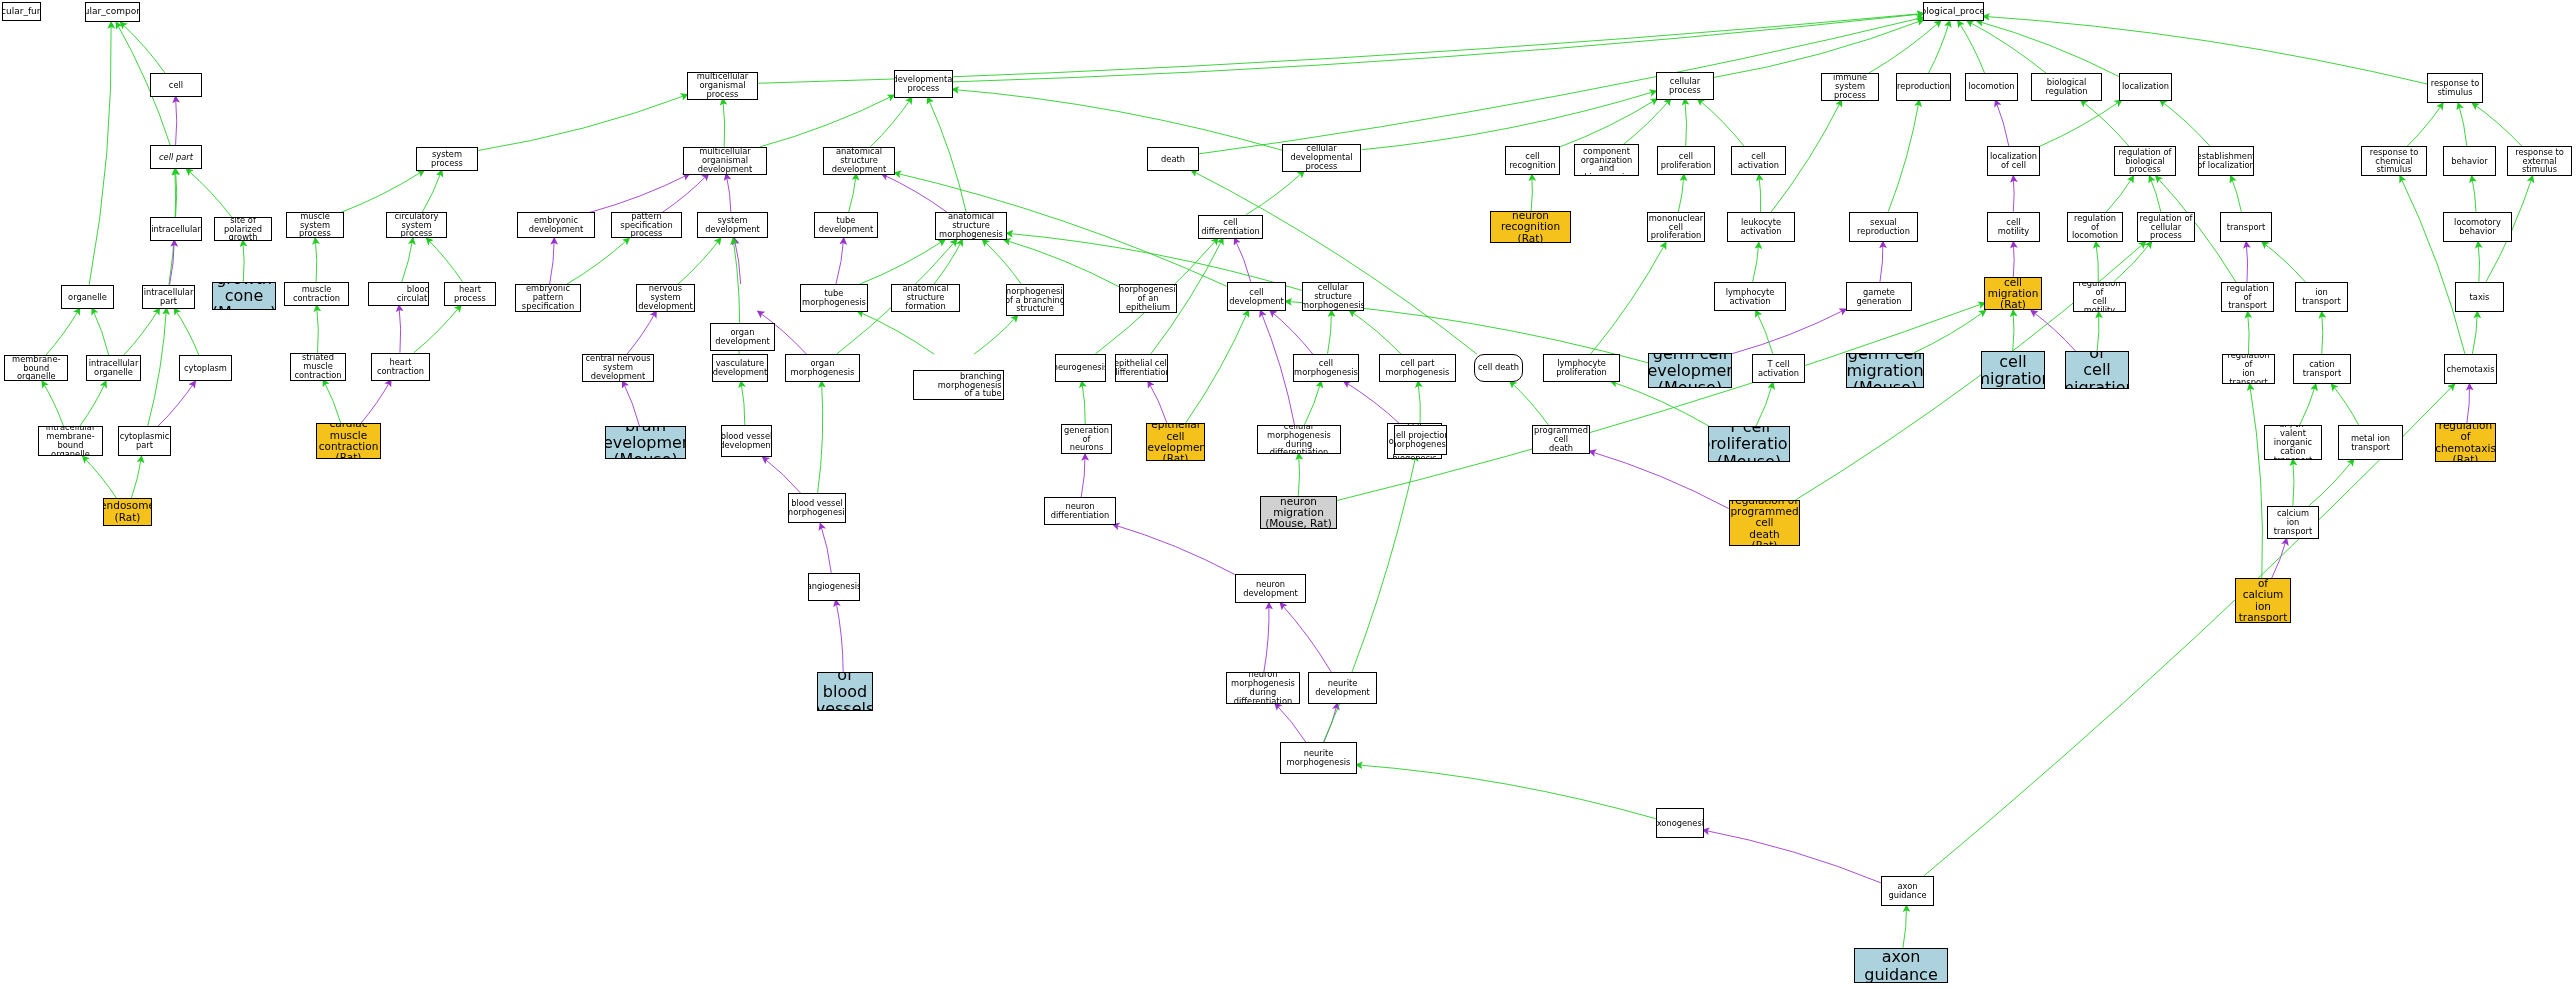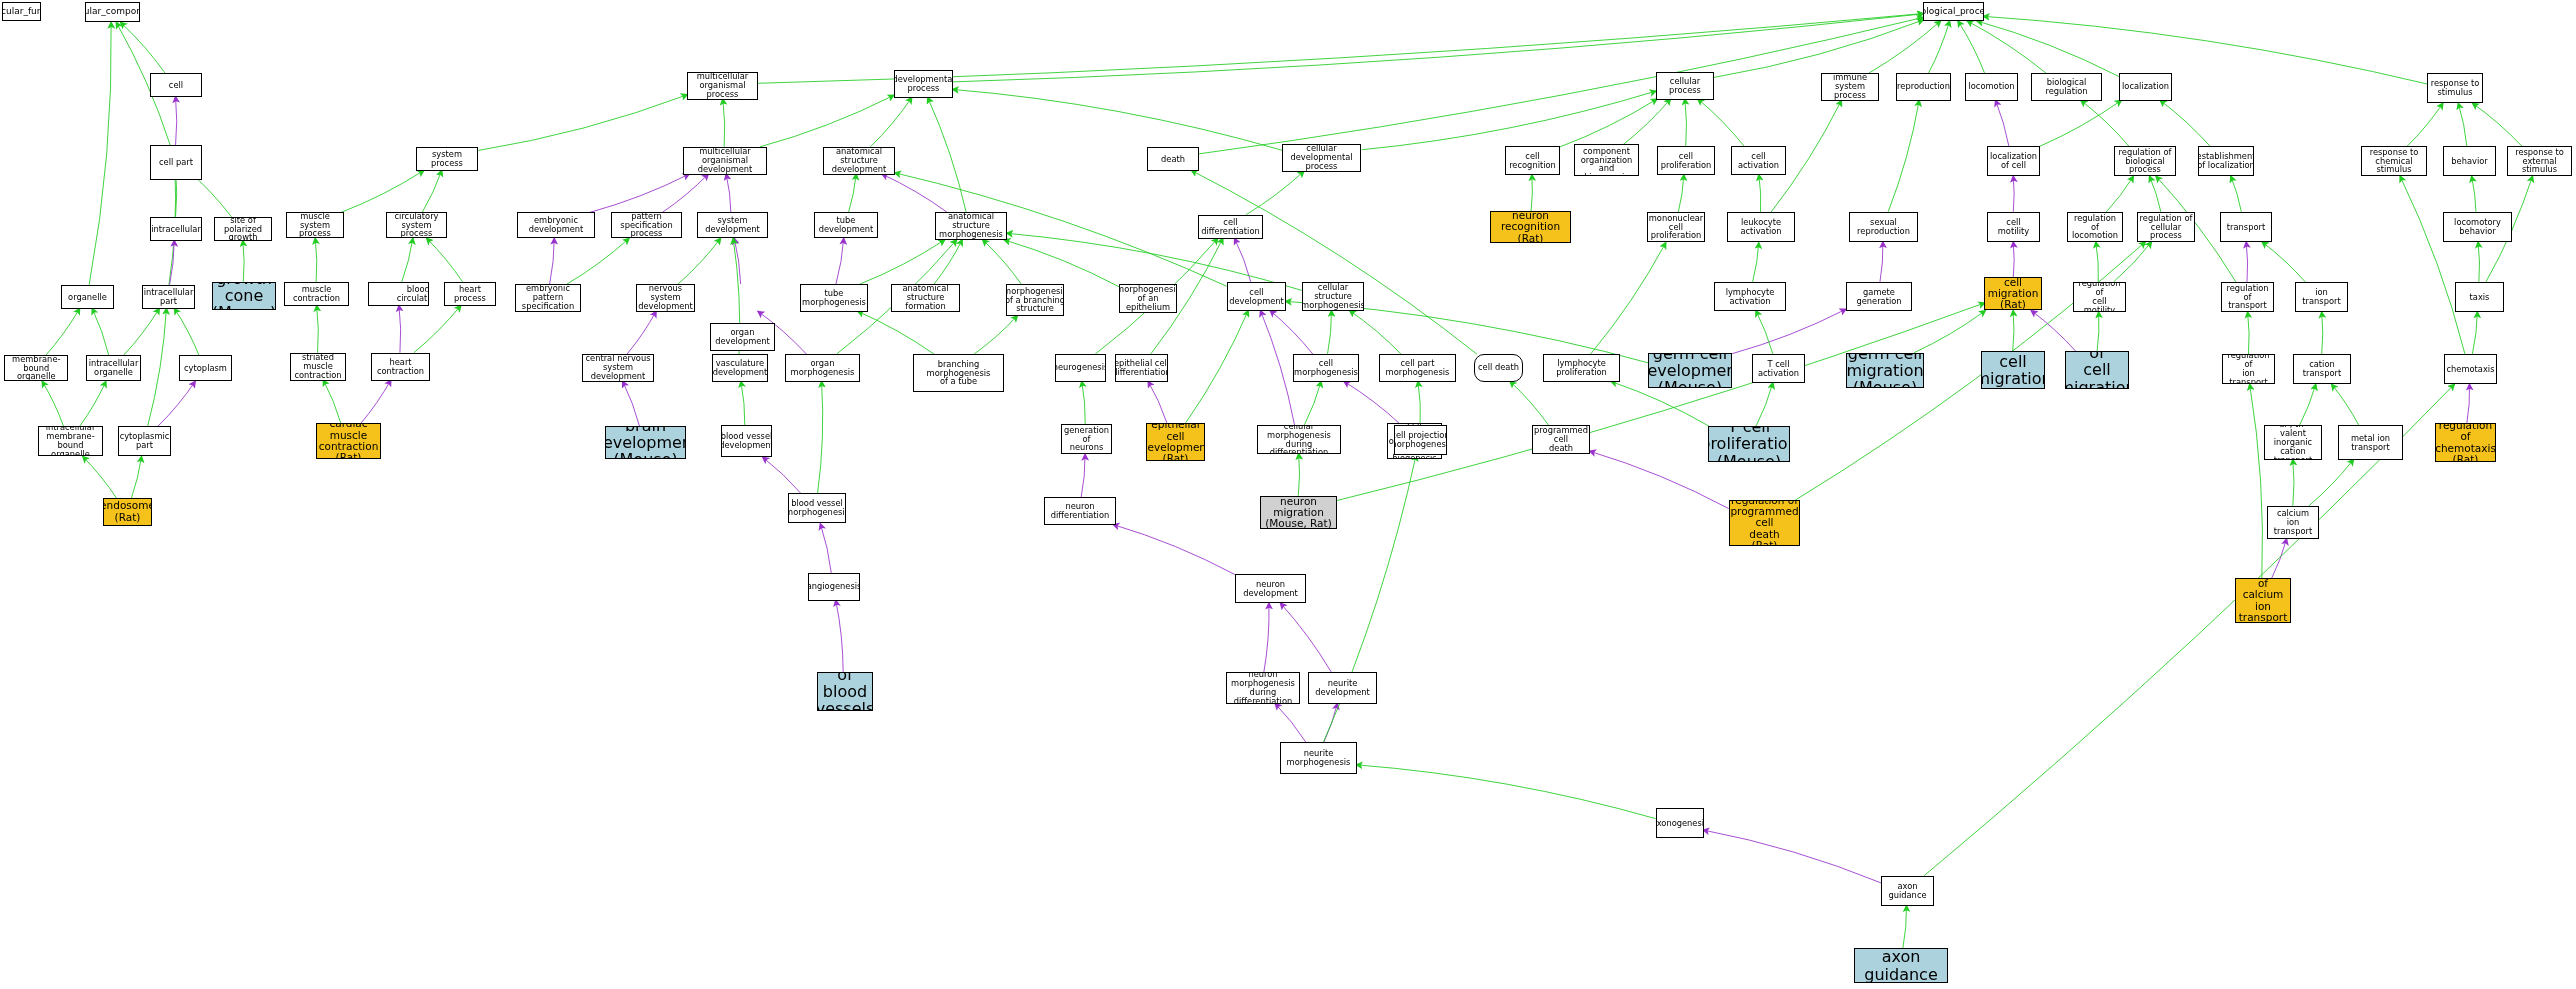--- a/index.html
+++ b/index.html
@@ -214,21 +214,21 @@
       </div>
       <div class="node n-root" style="left: 85px; top: 2.2px; width: 55px; height: 20px;">
         <span>cellular_component</span>
       </div>
       <div class="node n-root" style="left: 1923px; top: 2.2px; width: 61px; height: 19px;">
         <span>biological_process</span>
       </div>
       <div class="node n-plain" style="left: 150px; top: 73px; width: 52px; height: 24px;">
         <span>cell</span>
       </div>
-      <div class="node n-plain" style="left: 150px; top: 145px; width: 52px; height: 35px;">
+      <div class="node n-plain" style="left: 150px; top: 145px; width: 52px; height: 24px; font-style: italic;">
         <span>cell part</span>
       </div>
       <div class="node n-plain" style="left: 150px; top: 217px; width: 52px; height: 24px;">
         <span>intracellular</span>
       </div>
       <div class="node n-plain" style="left: 214px; top: 217px; width: 58px; height: 24px;">
         <span>site of polarized
 growth</span>
       </div>
       <div class="node n-blue" style="left: 212px; top: 282px; width: 64px; height: 27.5px;">
@@ -362,21 +362,21 @@
         <span>central nervous
 system development</span>
       </div>
       <div class="node n-plain" style="left: 712px; top: 354px; width: 56px; height: 27.5px;">
         <span>vasculature
 development</span>
       </div>
       <div class="node n-plain" style="left: 785px; top: 354px; width: 75px; height: 27.5px;">
         <span>organ morphogenesis</span>
       </div>
-      <div class="node n-plain" style="left: 913px; top: 354px; width: 91px; height: 38px;">
+      <div class="node n-plain" style="left: 913px; top: 370px; width: 91px; height: 30px; text-align: right;">
         <span>branching morphogenesis
 of a tube</span>
       </div>
       <div class="node n-blue" style="left: 605px; top: 426px; width: 81px; height: 33px;">
         <span>brain development
 (Mouse)</span>
       </div>
       <div class="node n-plain" style="left: 721px; top: 425px; width: 51px; height: 32px;">
         <span>blood vessel
 development</span>

